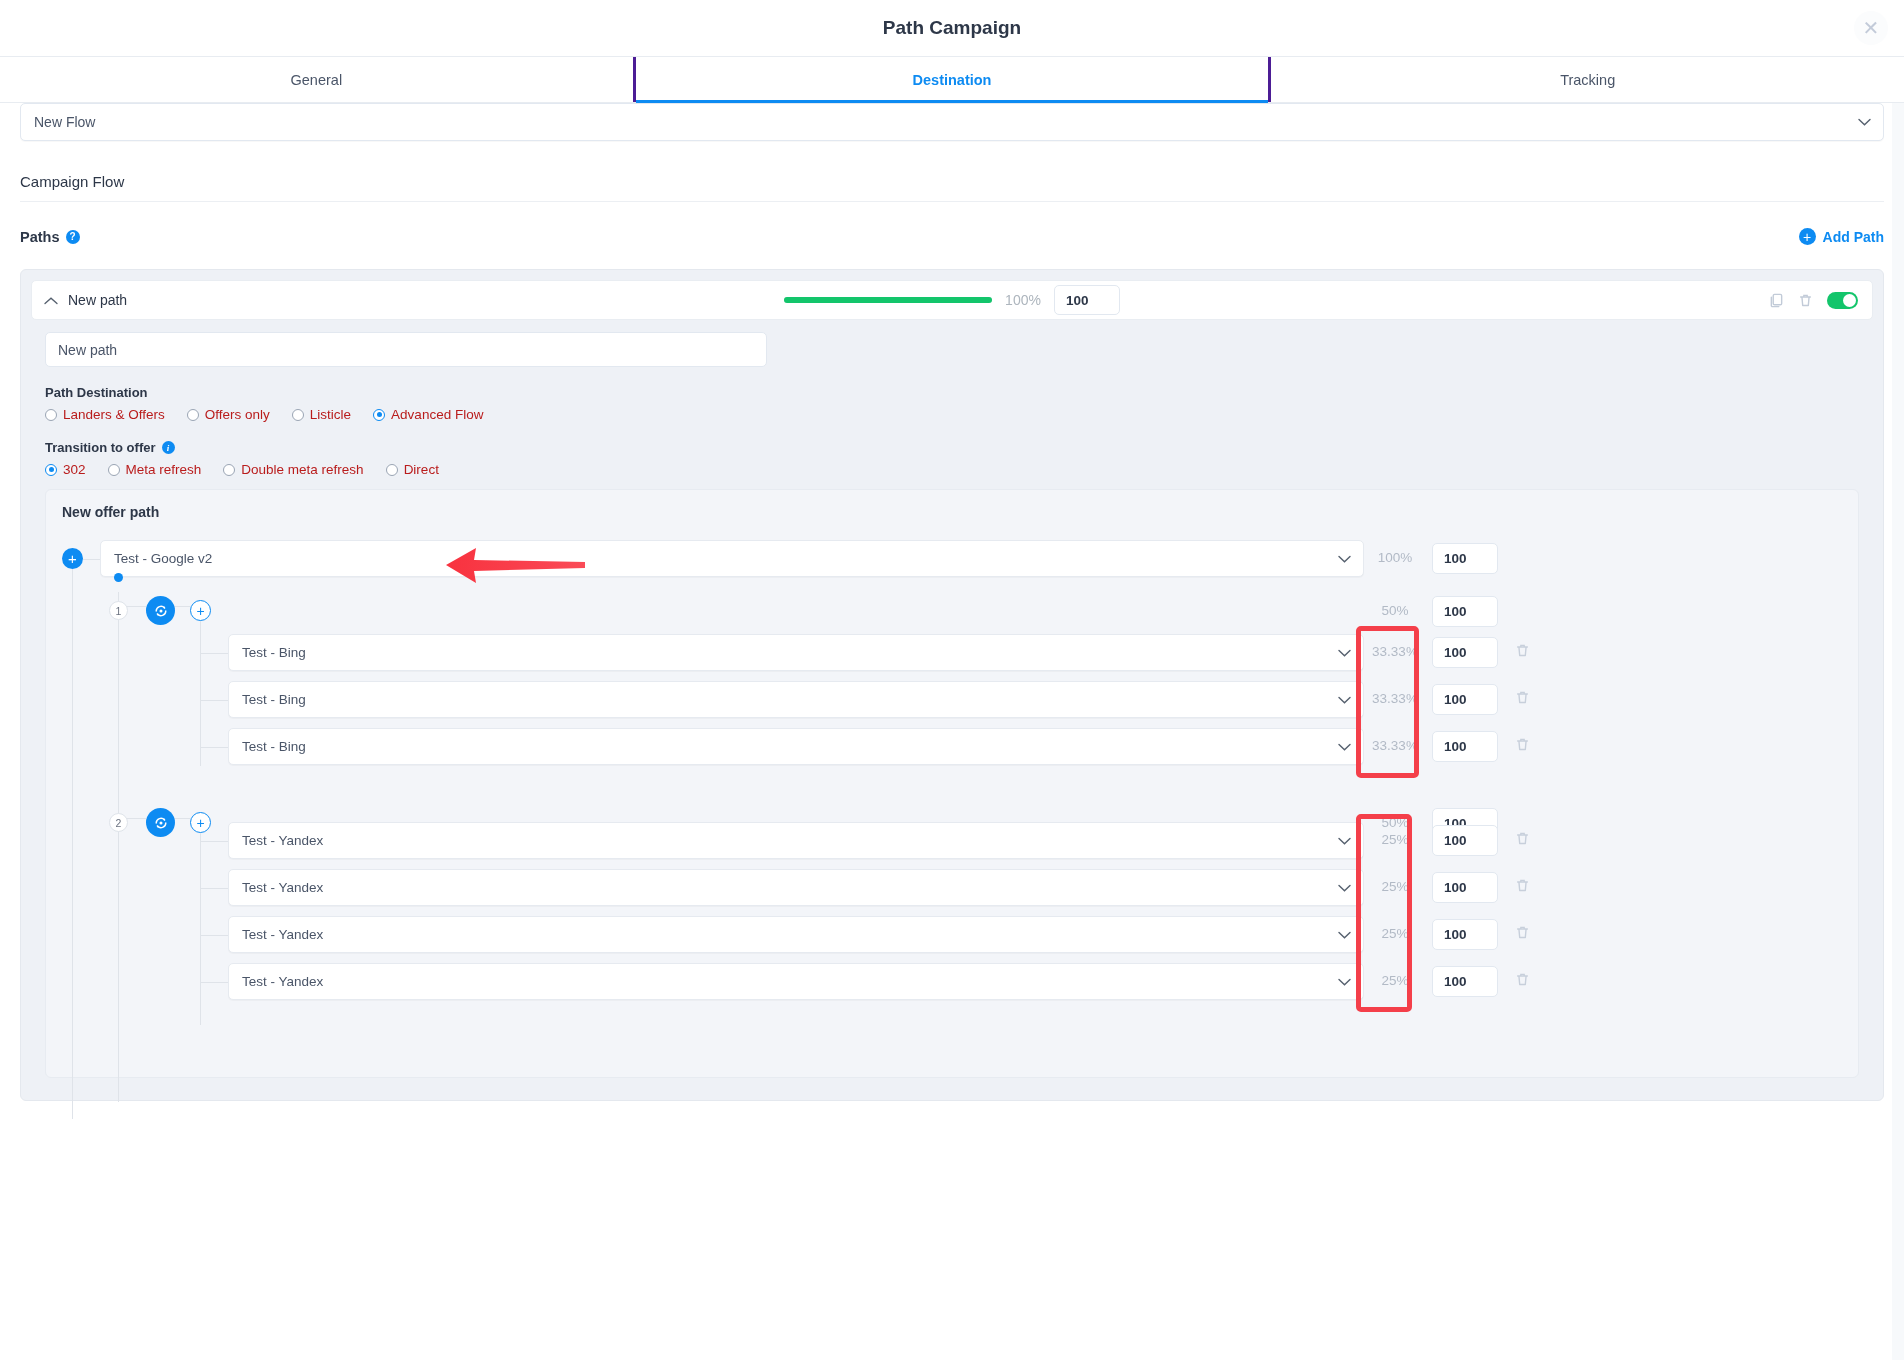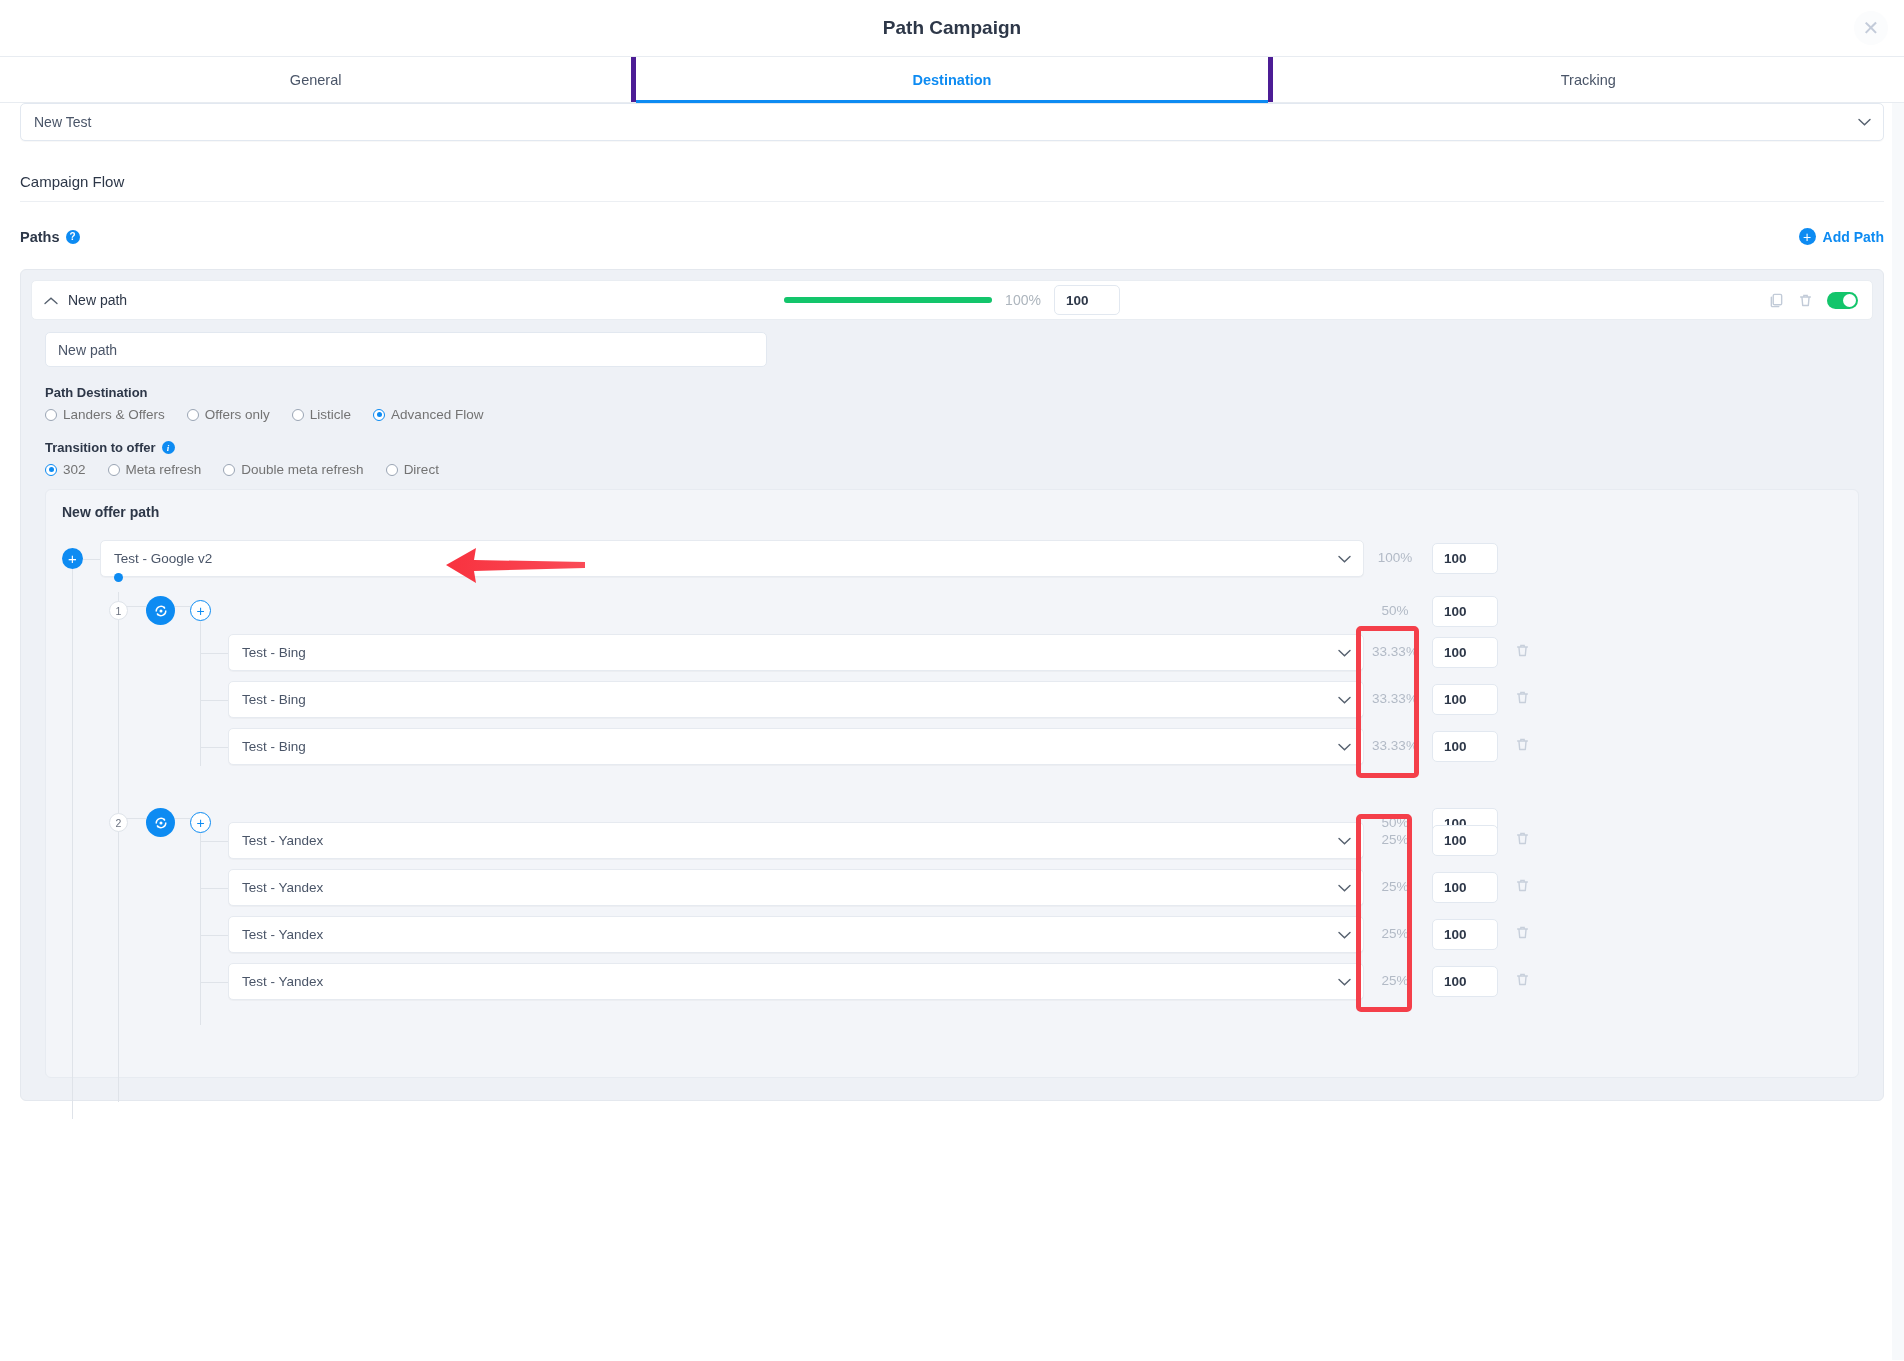--- a/index.html
+++ b/index.html
@@ -33,21 +33,21 @@
   
   .tabs {
     display: flex; border-top: 1px solid #e8ecf1; border-bottom: 1px solid #e8ecf1;
     height: 47px; background: #fff;
   }
   .tab {
     flex: 1 1 0; display: flex; align-items: center; justify-content: center;
     font-size: 14.5px; color: #4a5568; cursor: pointer; position: relative;
     background: #fff;
   }
-  .tab + .tab { border-left: 5px solid #4c1d95; }
+  .tab + .tab { border-left: 3px solid #4c1d95; }
   .tab.active { color: #0d8bf2; font-weight: bold; }
   .tab.active::after {
     content: ""; position: absolute; left: 0; right: 0; bottom: -1px;
     height: 3px; background: #0d8bf2;
   }
 
   
   .page {
     padding: 0 20px;
     background: #fff;
@@ -146,21 +146,21 @@
   .path-body { padding: 12px 14px 0 14px; }
   .sub-label { font-size: 13px; font-weight: bold; color: #2d3748; margin-bottom: 7px; }
   .text-input {
     width: 722px; height: 35px; border: 1px solid #e2e8f0; border-radius: 5px;
     background: #fff; display: flex; align-items: center; padding-left: 12px;
     font-size: 14px; color: #4a5568;
   }
   .radio-row { display: flex; align-items: center; gap: 0; margin-top: 3px; }
   .radio-item {
     display: flex; align-items: center; gap: 6px; margin-right: 22px;
-    font-size: 13.5px; color: #737373; cursor: pointer;
+    font-size: 13.5px; color: #b91c1c; cursor: pointer;
   }
   .radio {
     width: 12px; height: 12px; border-radius: 50%;
     border: 1px solid #9aa5b4; background: #fff; flex: none;
     display: inline-block; position: relative;
   }
   .radio.checked { border-color: #0d8bf2; }
   .radio.checked::after {
     content: ""; position: absolute; left: 2.5px; top: 2.5px;
     width: 5px; height: 5px; border-radius: 50%; background: #0d8bf2;
@@ -259,21 +259,21 @@
     <span>Destination</span>
   </div>
   <div class="tab">
     <span>Tracking</span>
   </div>
 </div>
 
 <div class="page">
 
   <div class="select-box">
-    <span>New Test</span>
+    <span>New Flow</span>
     <span class="chev">
       <svg viewBox="0 0 13 8" width="13" height="8">
           <path d="M1 1.5 L6.5 6.8 L12 1.5" fill="none" stroke="#55606e" stroke-width="1.4" stroke-linecap="round"></path>
         </svg>
     </span>
   </div>
 
   <div class="section-title">Campaign Flow</div>
 
   <div class="paths-row">

